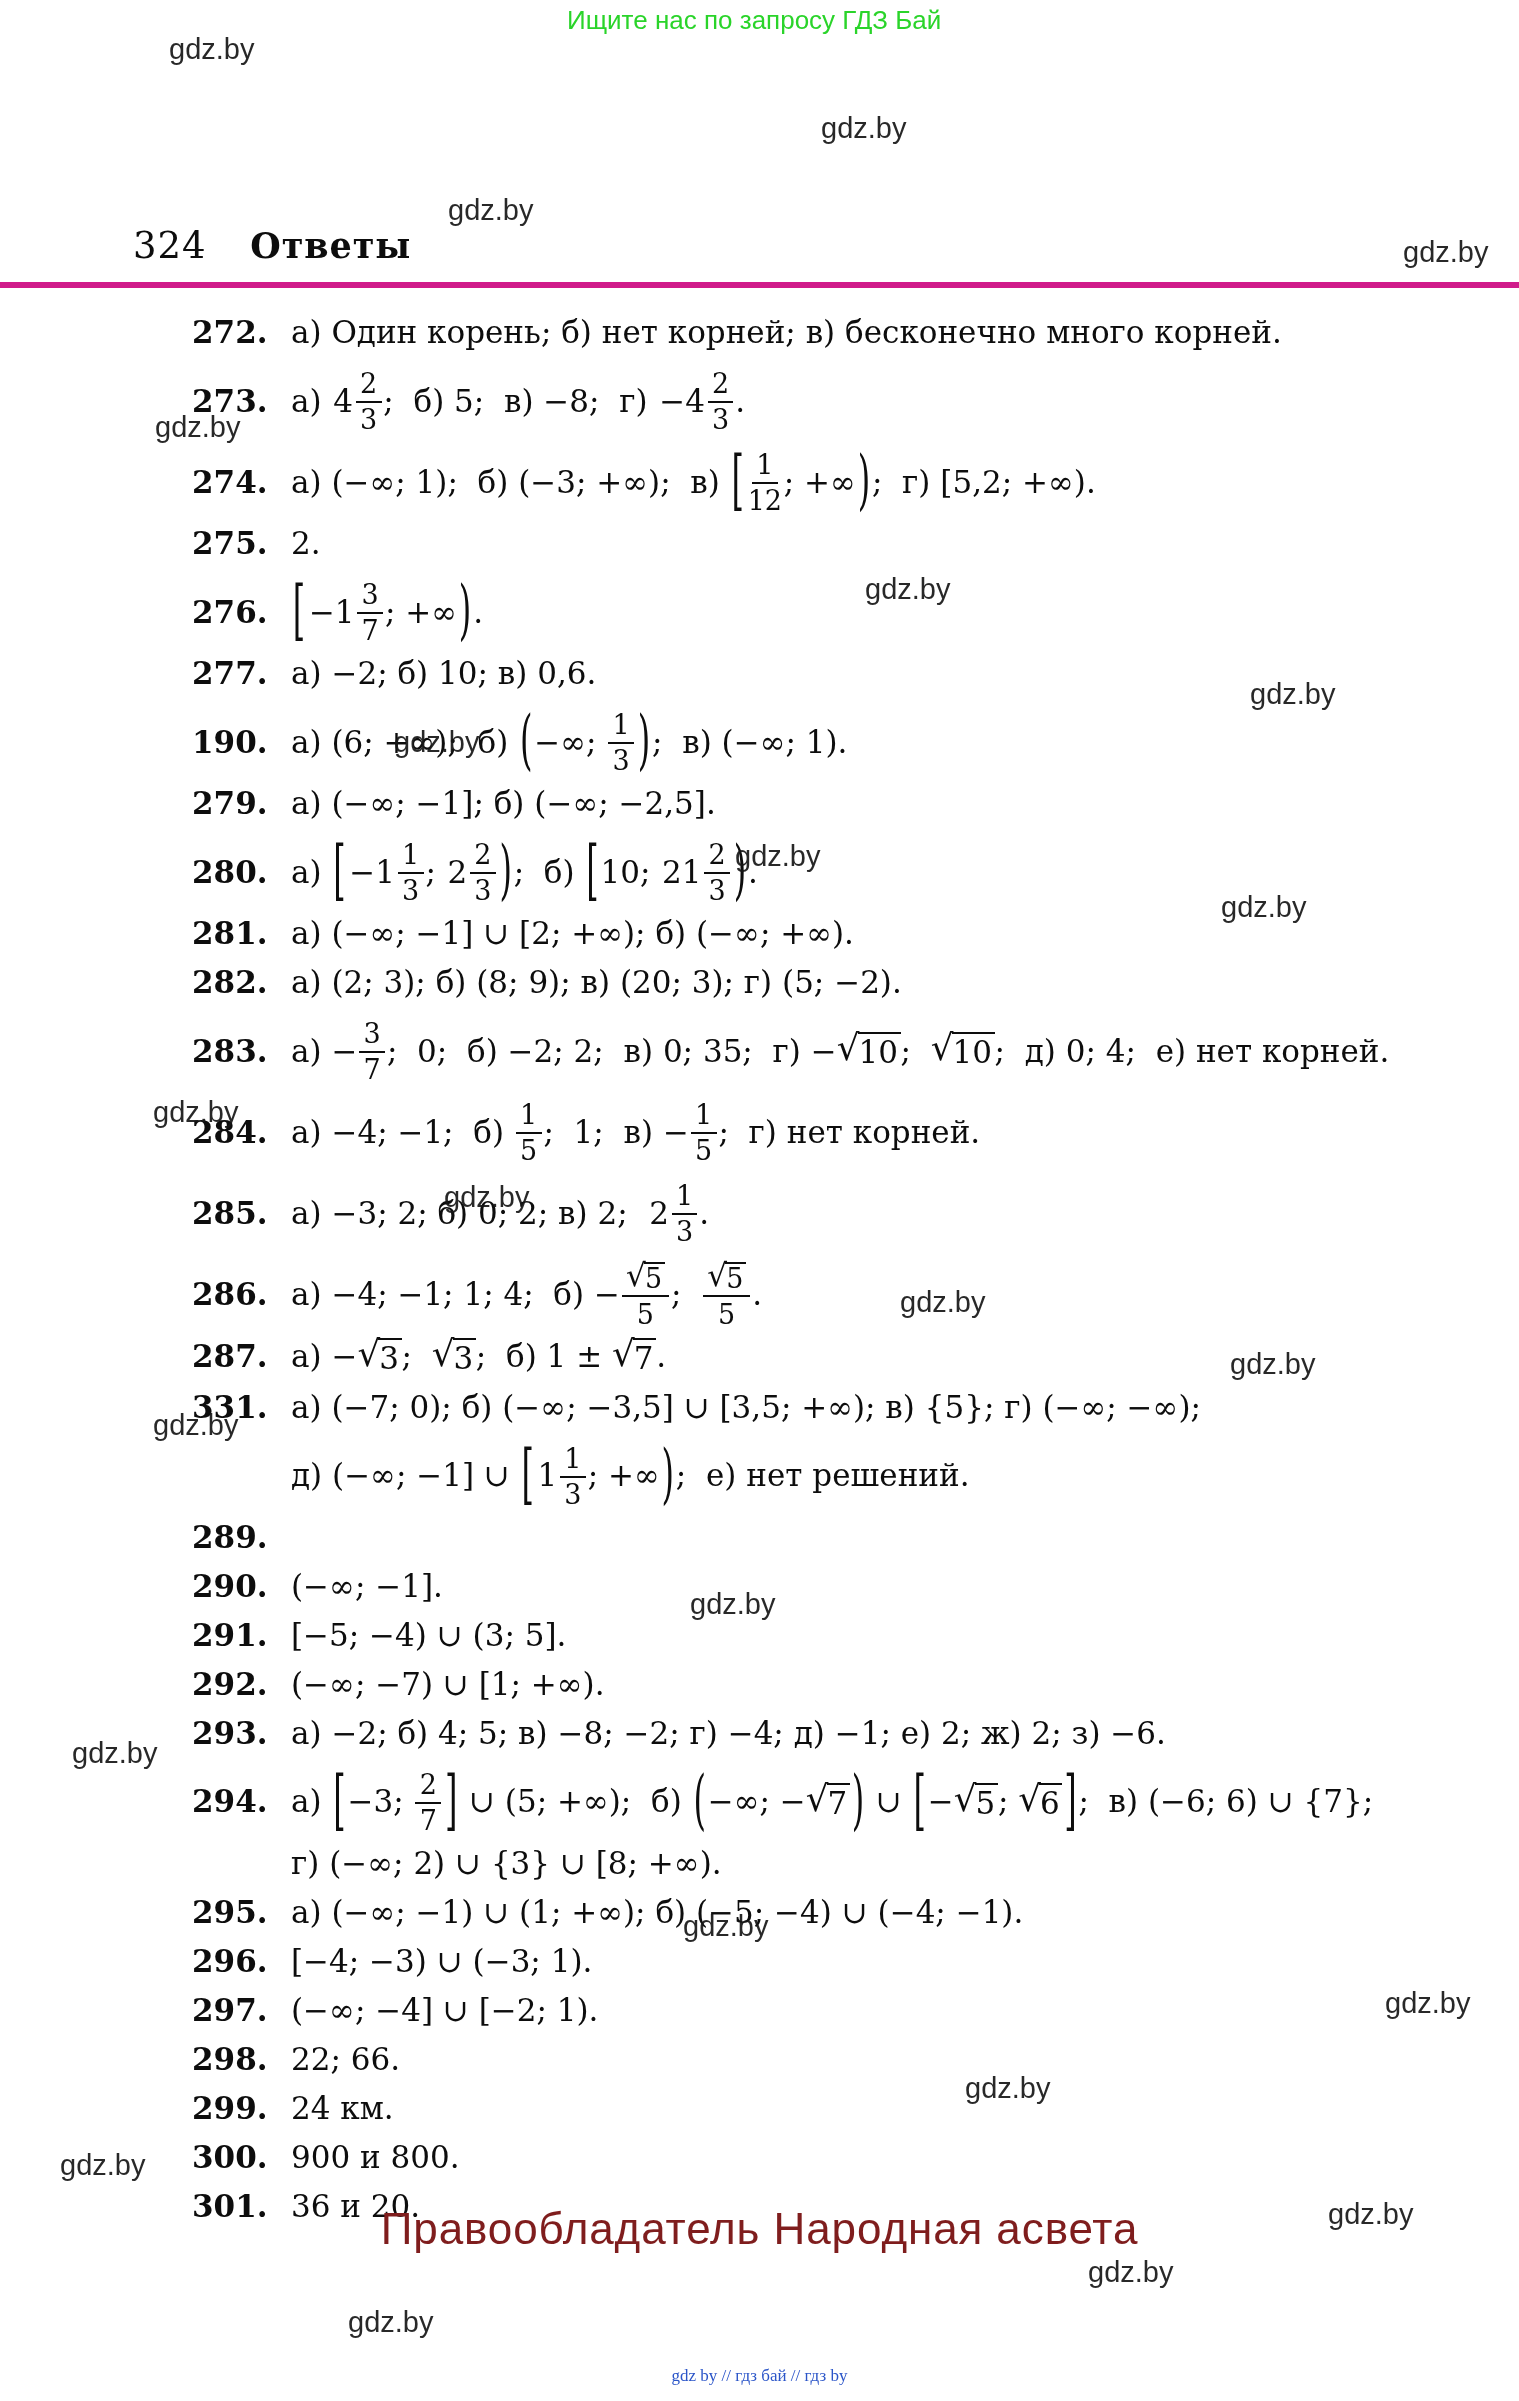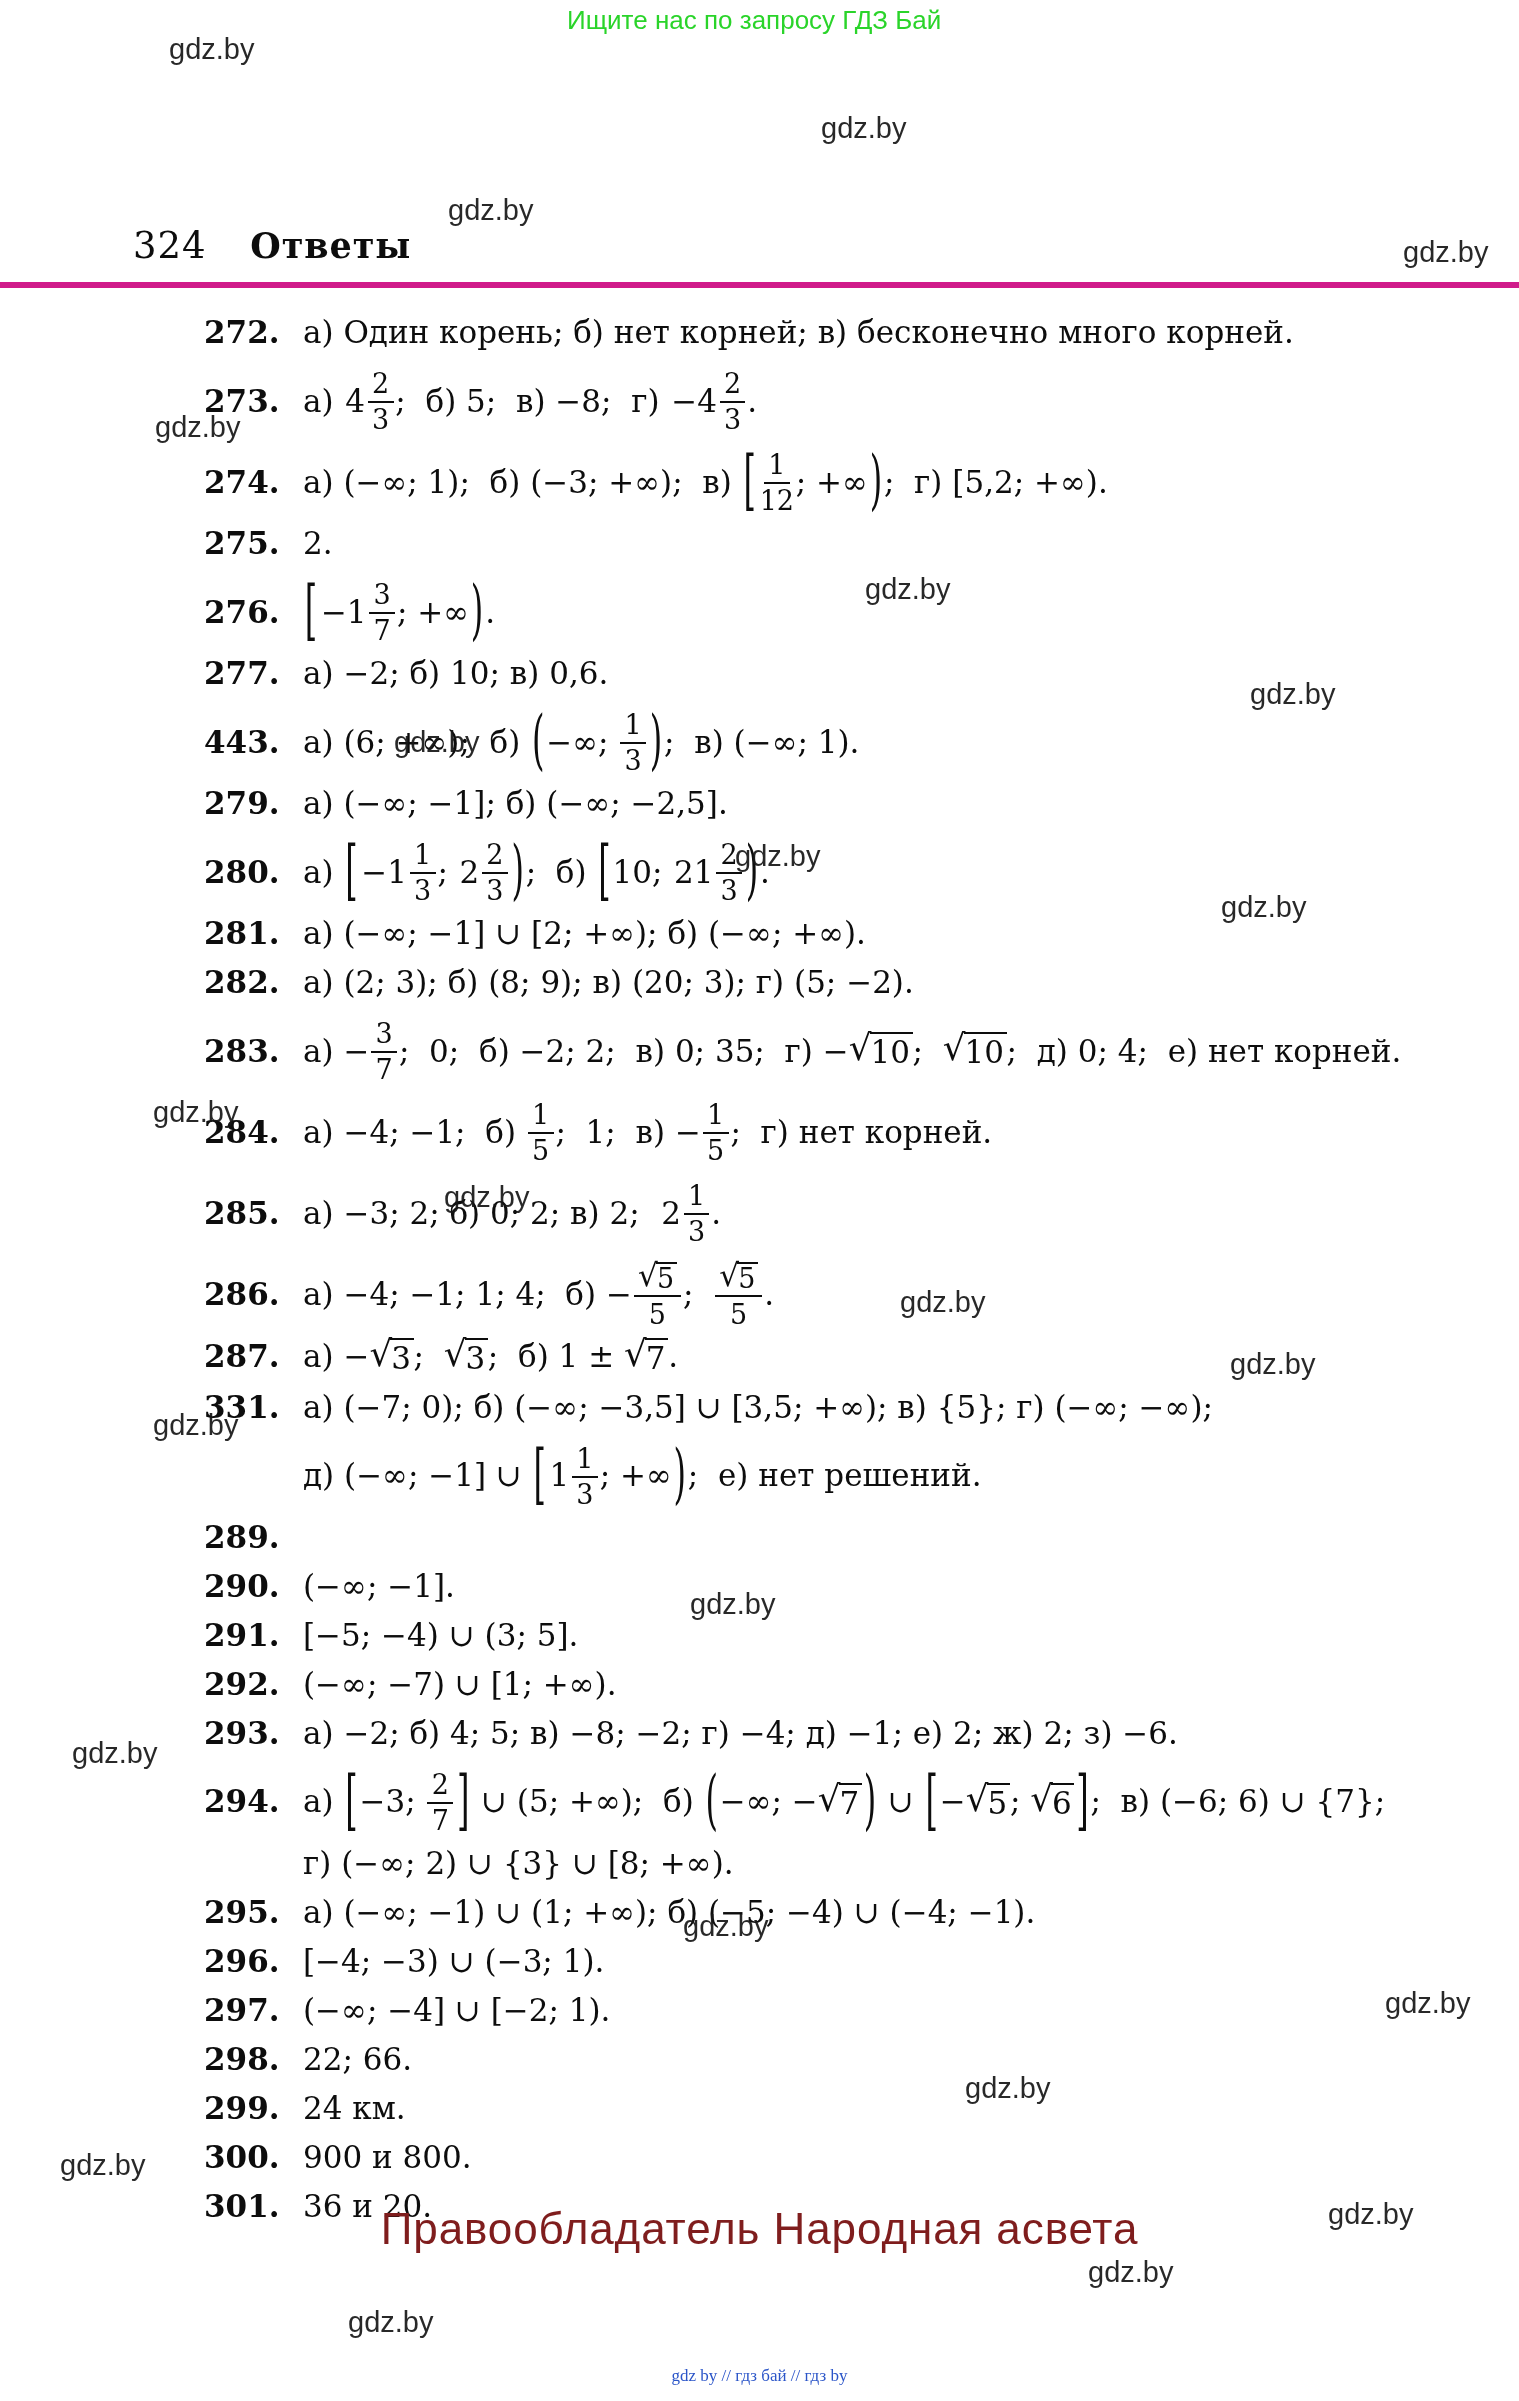--- a/index.html
+++ b/index.html
@@ -17,21 +17,21 @@
   .watermark{
     position:absolute;font-family:"Liberation Sans", sans-serif;
     font-size:29px;color:#161616;opacity:.92;white-space:nowrap;
   }
   
   .header{position:absolute;top:224px;left:133px;display:flex;align-items:baseline;}
   .pagenum{font-size:37px;letter-spacing:0.9px;}
   .title{font-size:35px;font-weight:bold;margin-left:44px;letter-spacing:0.9px;}
   .rule-pink{position:absolute;top:282px;left:0;width:1519px;height:6.1px;background:#d01b8a;}
   
-  #answers{position:absolute;top:315px;left:204px;width:1243px;}
+  #answers{position:absolute;top:315px;left:192px;width:1243px;}
   .row{display:flex;align-items:center;min-height:35px;margin-bottom:14px;font-size:31px;line-height:1.12;}
   .row.tall{min-height:74px;margin-bottom:7px;}
   .rownum{flex:0 0 99px;font-weight:bold;align-self:center;}
   .rowbody{display:flex;align-items:center;flex-wrap:nowrap;white-space:pre;}
   .tx{white-space:pre;}
   
   .mixed{display:inline-flex;align-items:center;margin:0 1.8px;}
   .whole{margin-right:2.6px;}
   .frac{display:inline-flex;flex-direction:column;align-items:center;vertical-align:middle;font-size:27px;line-height:1;}
   .fnum{display:flex;align-items:flex-end;justify-content:center;padding:1.8px 4.4px 3.5px 4.4px;border-bottom:2.6px solid #0d0d0d;}
@@ -87,21 +87,21 @@
     </div>
     <div class="row tall">
       <span class="rownum">276.</span>
       <span class="rowbody"><span class="bigd">[</span><span class="mixed"><span class="whole">−1</span><span class="frac"><span class="fnum"><span>3</span></span><span class="fden"><span>7</span></span></span></span><span class="tx">; +∞</span><span class="bigd">)</span><span class="tx">.</span></span>
     </div>
     <div class="row">
       <span class="rownum">277.</span>
       <span class="rowbody"><span class="tx">а) −2; б) 10; в) 0,6.</span></span>
     </div>
     <div class="row tall">
-      <span class="rownum">443.</span>
+      <span class="rownum">190.</span>
       <span class="rowbody"><span class="tx">а) (6; +∞);  б) </span><span class="bigd">(</span><span class="tx">−∞; </span><span class="mixed"><span class="frac"><span class="fnum"><span>1</span></span><span class="fden"><span>3</span></span></span></span><span class="bigd">)</span><span class="tx">;  в) (−∞; 1).</span></span>
     </div>
     <div class="row">
       <span class="rownum">279.</span>
       <span class="rowbody"><span class="tx">а) (−∞; −1]; б) (−∞; −2,5].</span></span>
     </div>
     <div class="row tall">
       <span class="rownum">280.</span>
       <span class="rowbody"><span class="tx">а) </span><span class="bigd">[</span><span class="mixed"><span class="whole">−1</span><span class="frac"><span class="fnum"><span>1</span></span><span class="fden"><span>3</span></span></span></span><span class="tx">; </span><span class="mixed"><span class="whole">2</span><span class="frac"><span class="fnum"><span>2</span></span><span class="fden"><span>3</span></span></span></span><span class="bigd">)</span><span class="tx">;  б) </span><span class="bigd">[</span><span class="tx">10; </span><span class="mixed"><span class="whole">21</span><span class="frac"><span class="fnum"><span>2</span></span><span class="fden"><span>3</span></span></span></span><span class="bigd">)</span><span class="tx">.</span></span>
     </div>

